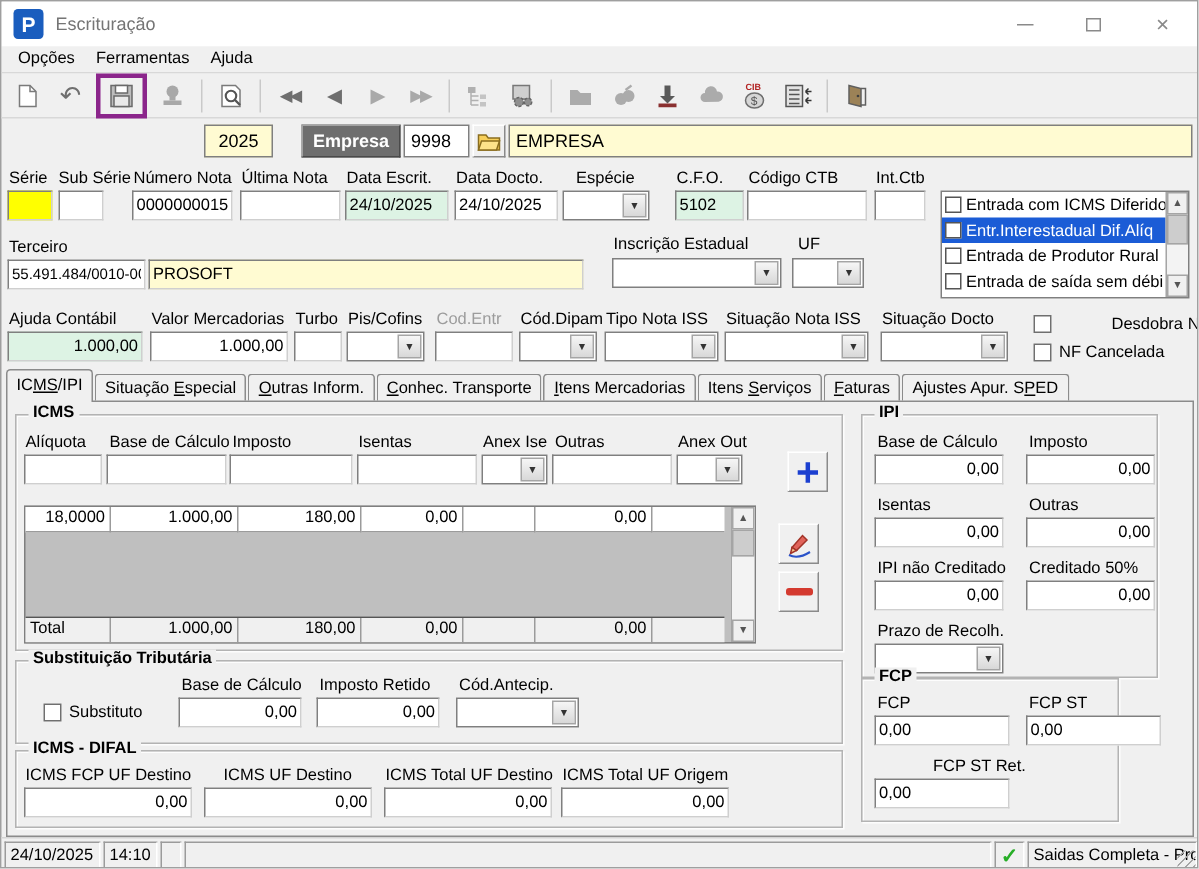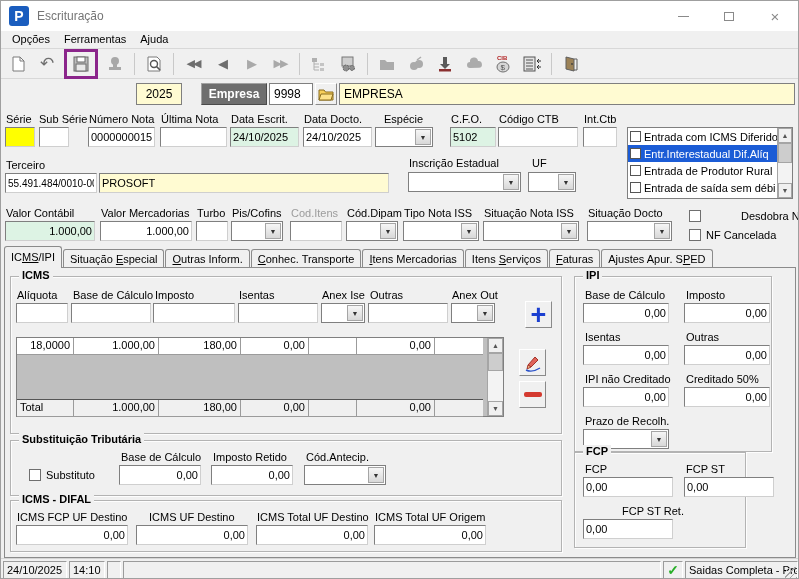--- a/index.html
+++ b/index.html
@@ -327,32 +327,32 @@
   <div class="combo" style="left:407px;top:171px;width:113px;">
     
     <span class="cbtn"><span class="carr">▼</span></span>
   </div>
   <div class="lbl" style="left:531px;top:156px;">UF</div>
   <div class="combo" style="left:527px;top:171px;width:48px;">
     
     <span class="cbtn"><span class="carr">▼</span></span>
   </div>
 
-  <div class="lbl" style="left:5px;top:206px;">Valor Contábil</div>
+  <div class="lbl" style="left:5px;top:206px;">Ajuda Contábil</div>
   <input class="fld mint ra" style="left: 4px; top: 220px; width: 90px;" value="1.000,00">
   <div class="lbl" style="left:100px;top:206px;">Valor Mercadorias</div>
   <input class="fld ra" style="left: 99px; top: 220px; width: 92px;" value="1.000,00">
   <div class="lbl" style="left:196px;top:206px;">Turbo</div>
   <input class="fld" style="left: 195px; top: 220px; width: 32px;" value="">
   <div class="lbl" style="left:231px;top:206px;">Pis/Cofins</div>
   <div class="combo" style="left:230px;top:220px;width:52px;">
     <span></span>
     <span class="cbtn"><span class="carr">▼</span></span>
   </div>
-  <div class="lbl dis-lbl" style="left:290px;top:206px;">Cod.Itens</div>
+  <div class="lbl dis-lbl" style="left:290px;top:206px;">Cod.Entr</div>
   <input class="fld" style="left: 289px; top: 220px; width: 52px;" value="">
   <div class="lbl" style="left:346px;top:206px;">Cód.Dipam</div>
   <div class="combo" style="left:345px;top:220px;width:52px;">
     <span></span>
     <span class="cbtn"><span class="carr">▼</span></span>
   </div>
   <div class="lbl" style="left:403px;top:206px;">Tipo Nota ISS</div>
   <div class="combo" style="left:402px;top:220px;width:76px;">
     <span></span>
     <span class="cbtn"><span class="carr">▼</span></span>
@@ -408,21 +408,21 @@
       </div>
       <input class="fld" style="left: 357px; top: 26px; width: 80px;" value="">
       <div class="combo" style="left:440px;top:26px;width:44px;">
         <span></span>
         <span class="cbtn"><span class="carr">▼</span></span>
       </div>
       <div class="sidebtn" style="left:514px;top:24px;">
           <span class="plus">+</span>
         </div>
 
-      <div class="grid" style="left:5px;top:60px;width:488px;height:80px;">
+      <div class="grid" style="left:5px;top:60px;width:488px;height:92px;">
         <div class="grow" style="top:0;">
           <div class="gcell c0 ra">18,0000</div>
           <div class="gcell c1 ra">1.000,00</div>
           <div class="gcell c2 ra">180,00</div>
           <div class="gcell c3 ra">0,00</div>
           <div class="gcell c4 ra"></div>
           <div class="gcell c5 ra">0,00</div>
           <div class="gcell c6 ra"></div>
         </div>
         <div class="grow gtotal" style="bottom:0;">

